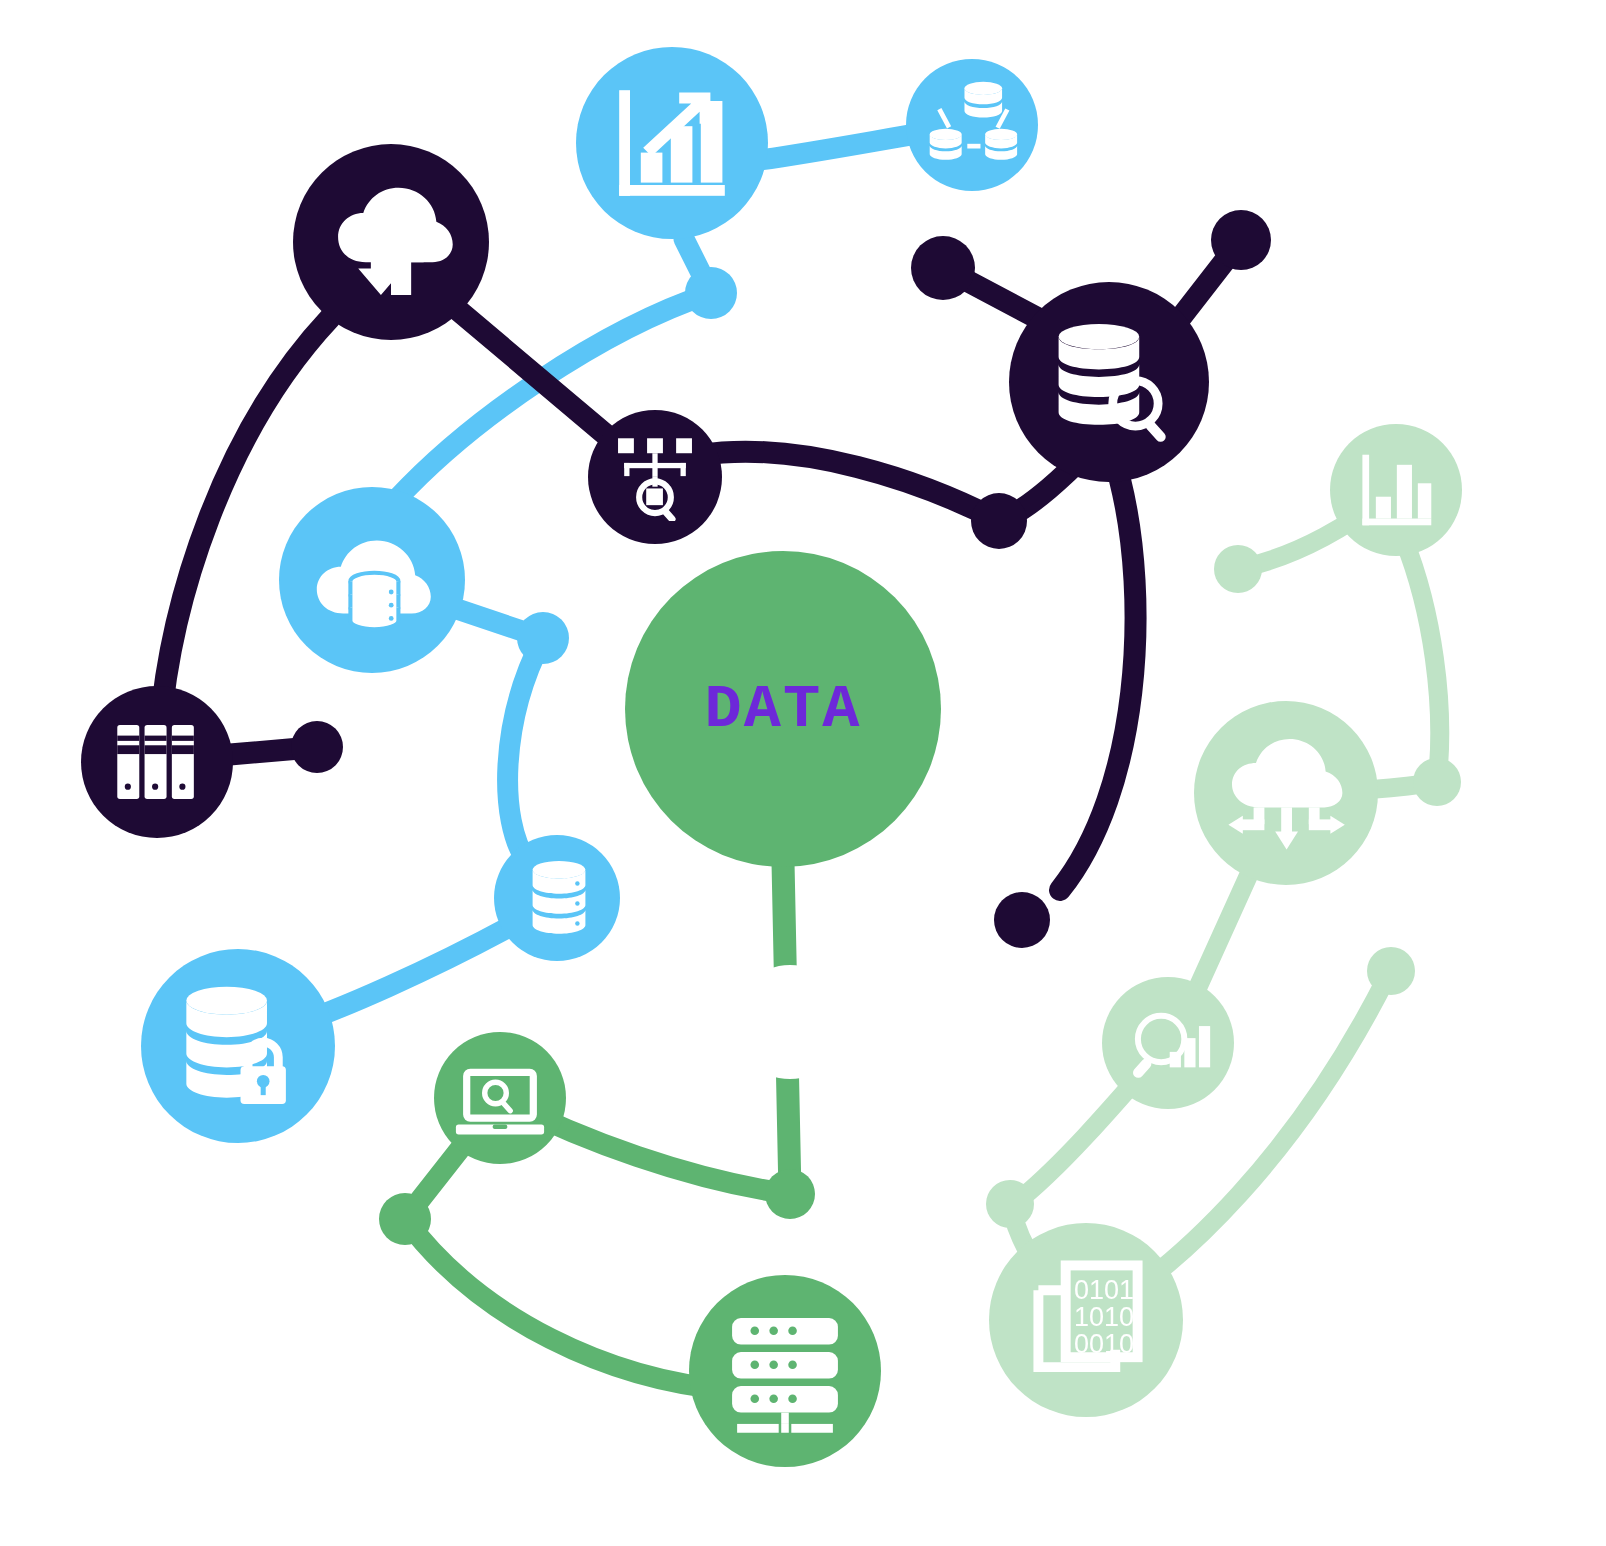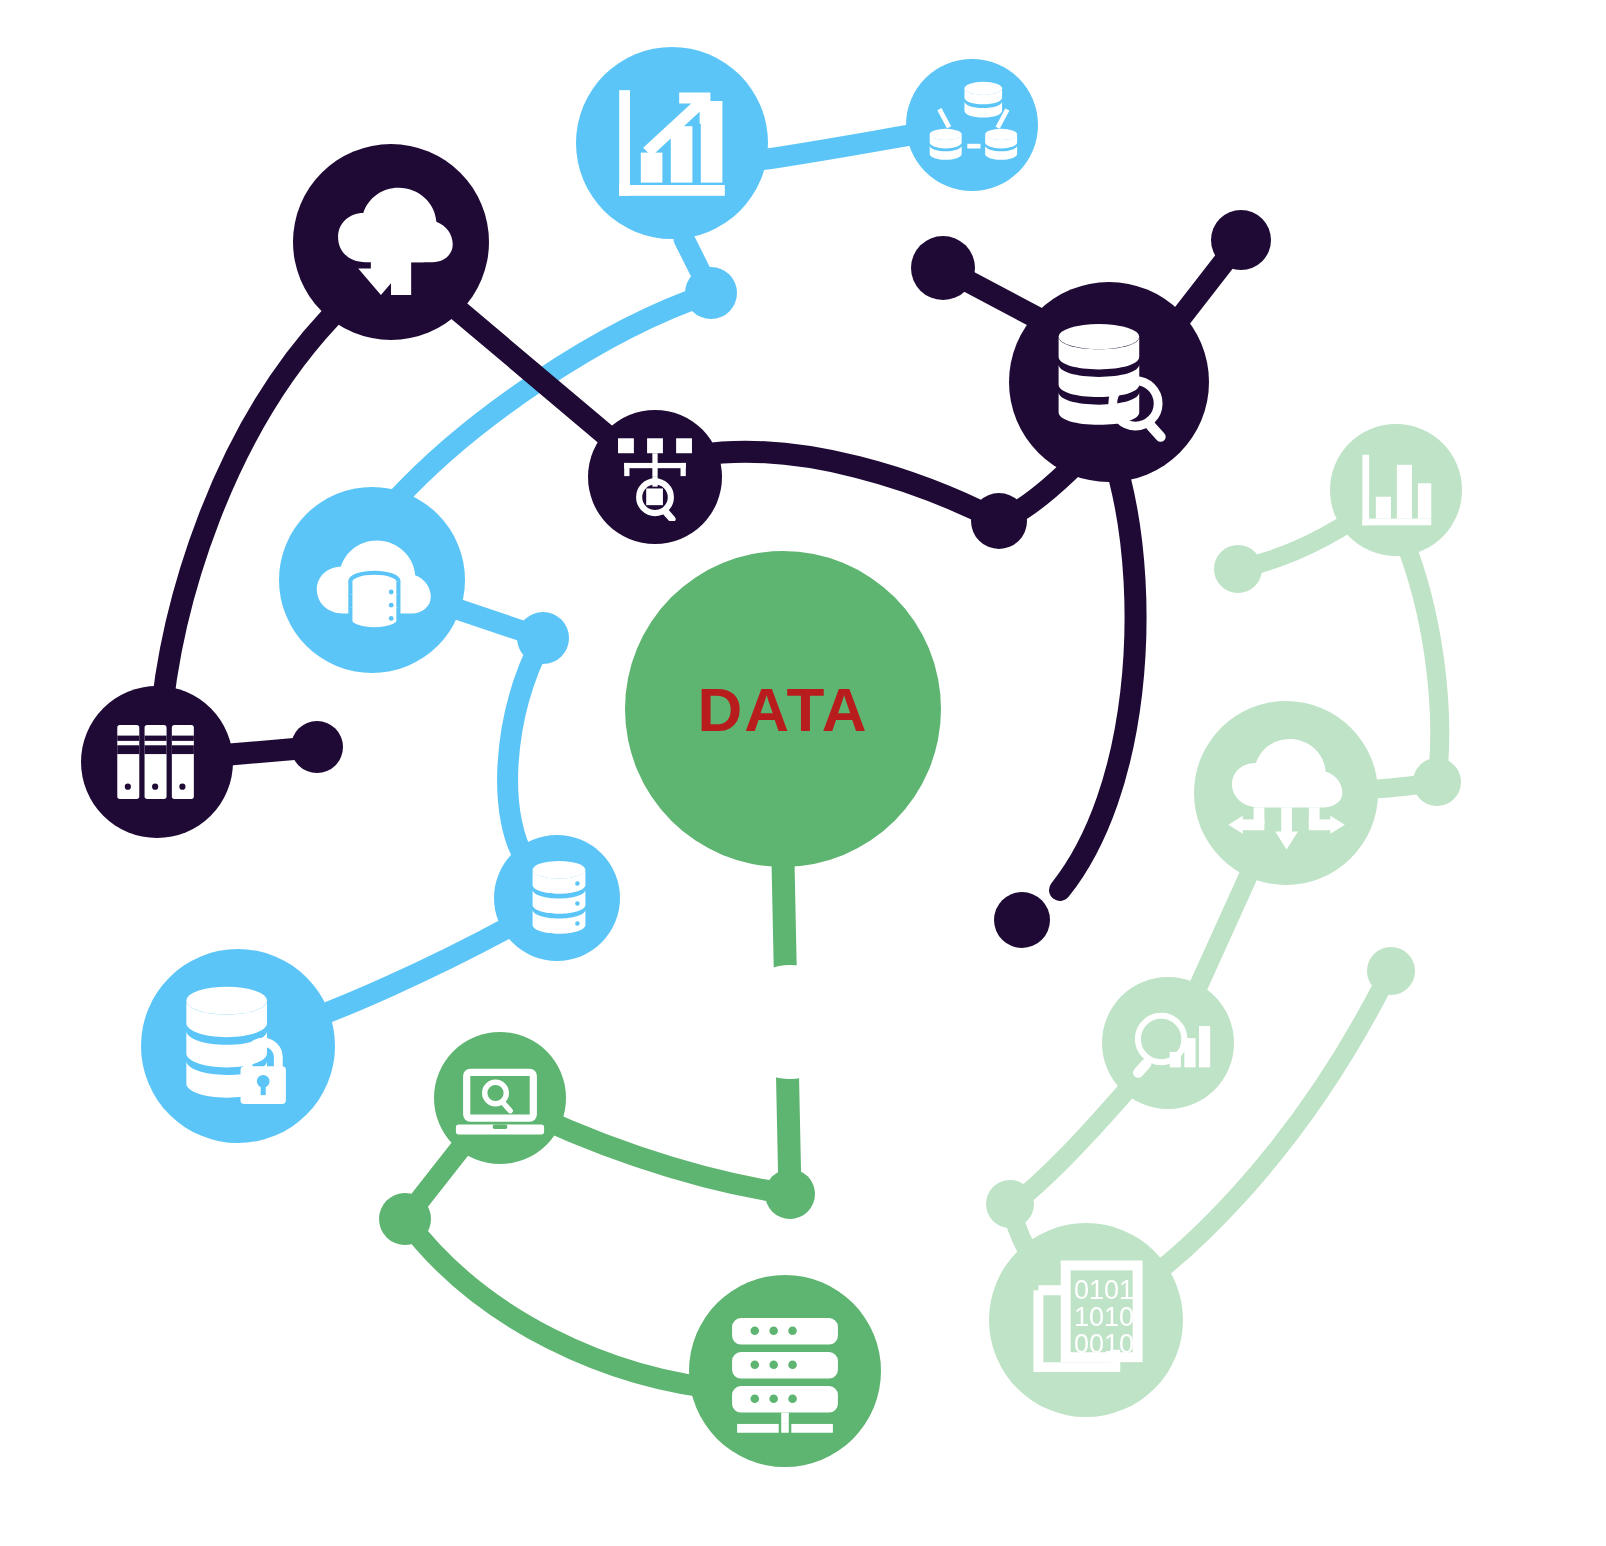--- a/index.html
+++ b/index.html
@@ -7,22 +7,22 @@
   #stage{position:relative;width:1606px;height:1546px;background:#fff;}
   #net{position:absolute;left:0;top:0;width:1606px;height:1546px;}
   .hub-label{
     position:absolute;left:0;top:0;width:1606px;height:1546px;
     pointer-events:none;
   }
   .hub-text{
     position:absolute;
     left:783px;top:709px;
     transform:translate(-50%,-50%);
-    color:#b91c1c;
-    font-family:Liberation Sans, sans-serif;
+    color:#6d28d9;
+    font-family:Liberation Mono, monospace;
     font-weight:bold;
     font-size:62px;
     letter-spacing:2px;
     white-space:nowrap;
   }
 </style>
 </head>
 <body>
 
 <div id="stage">

